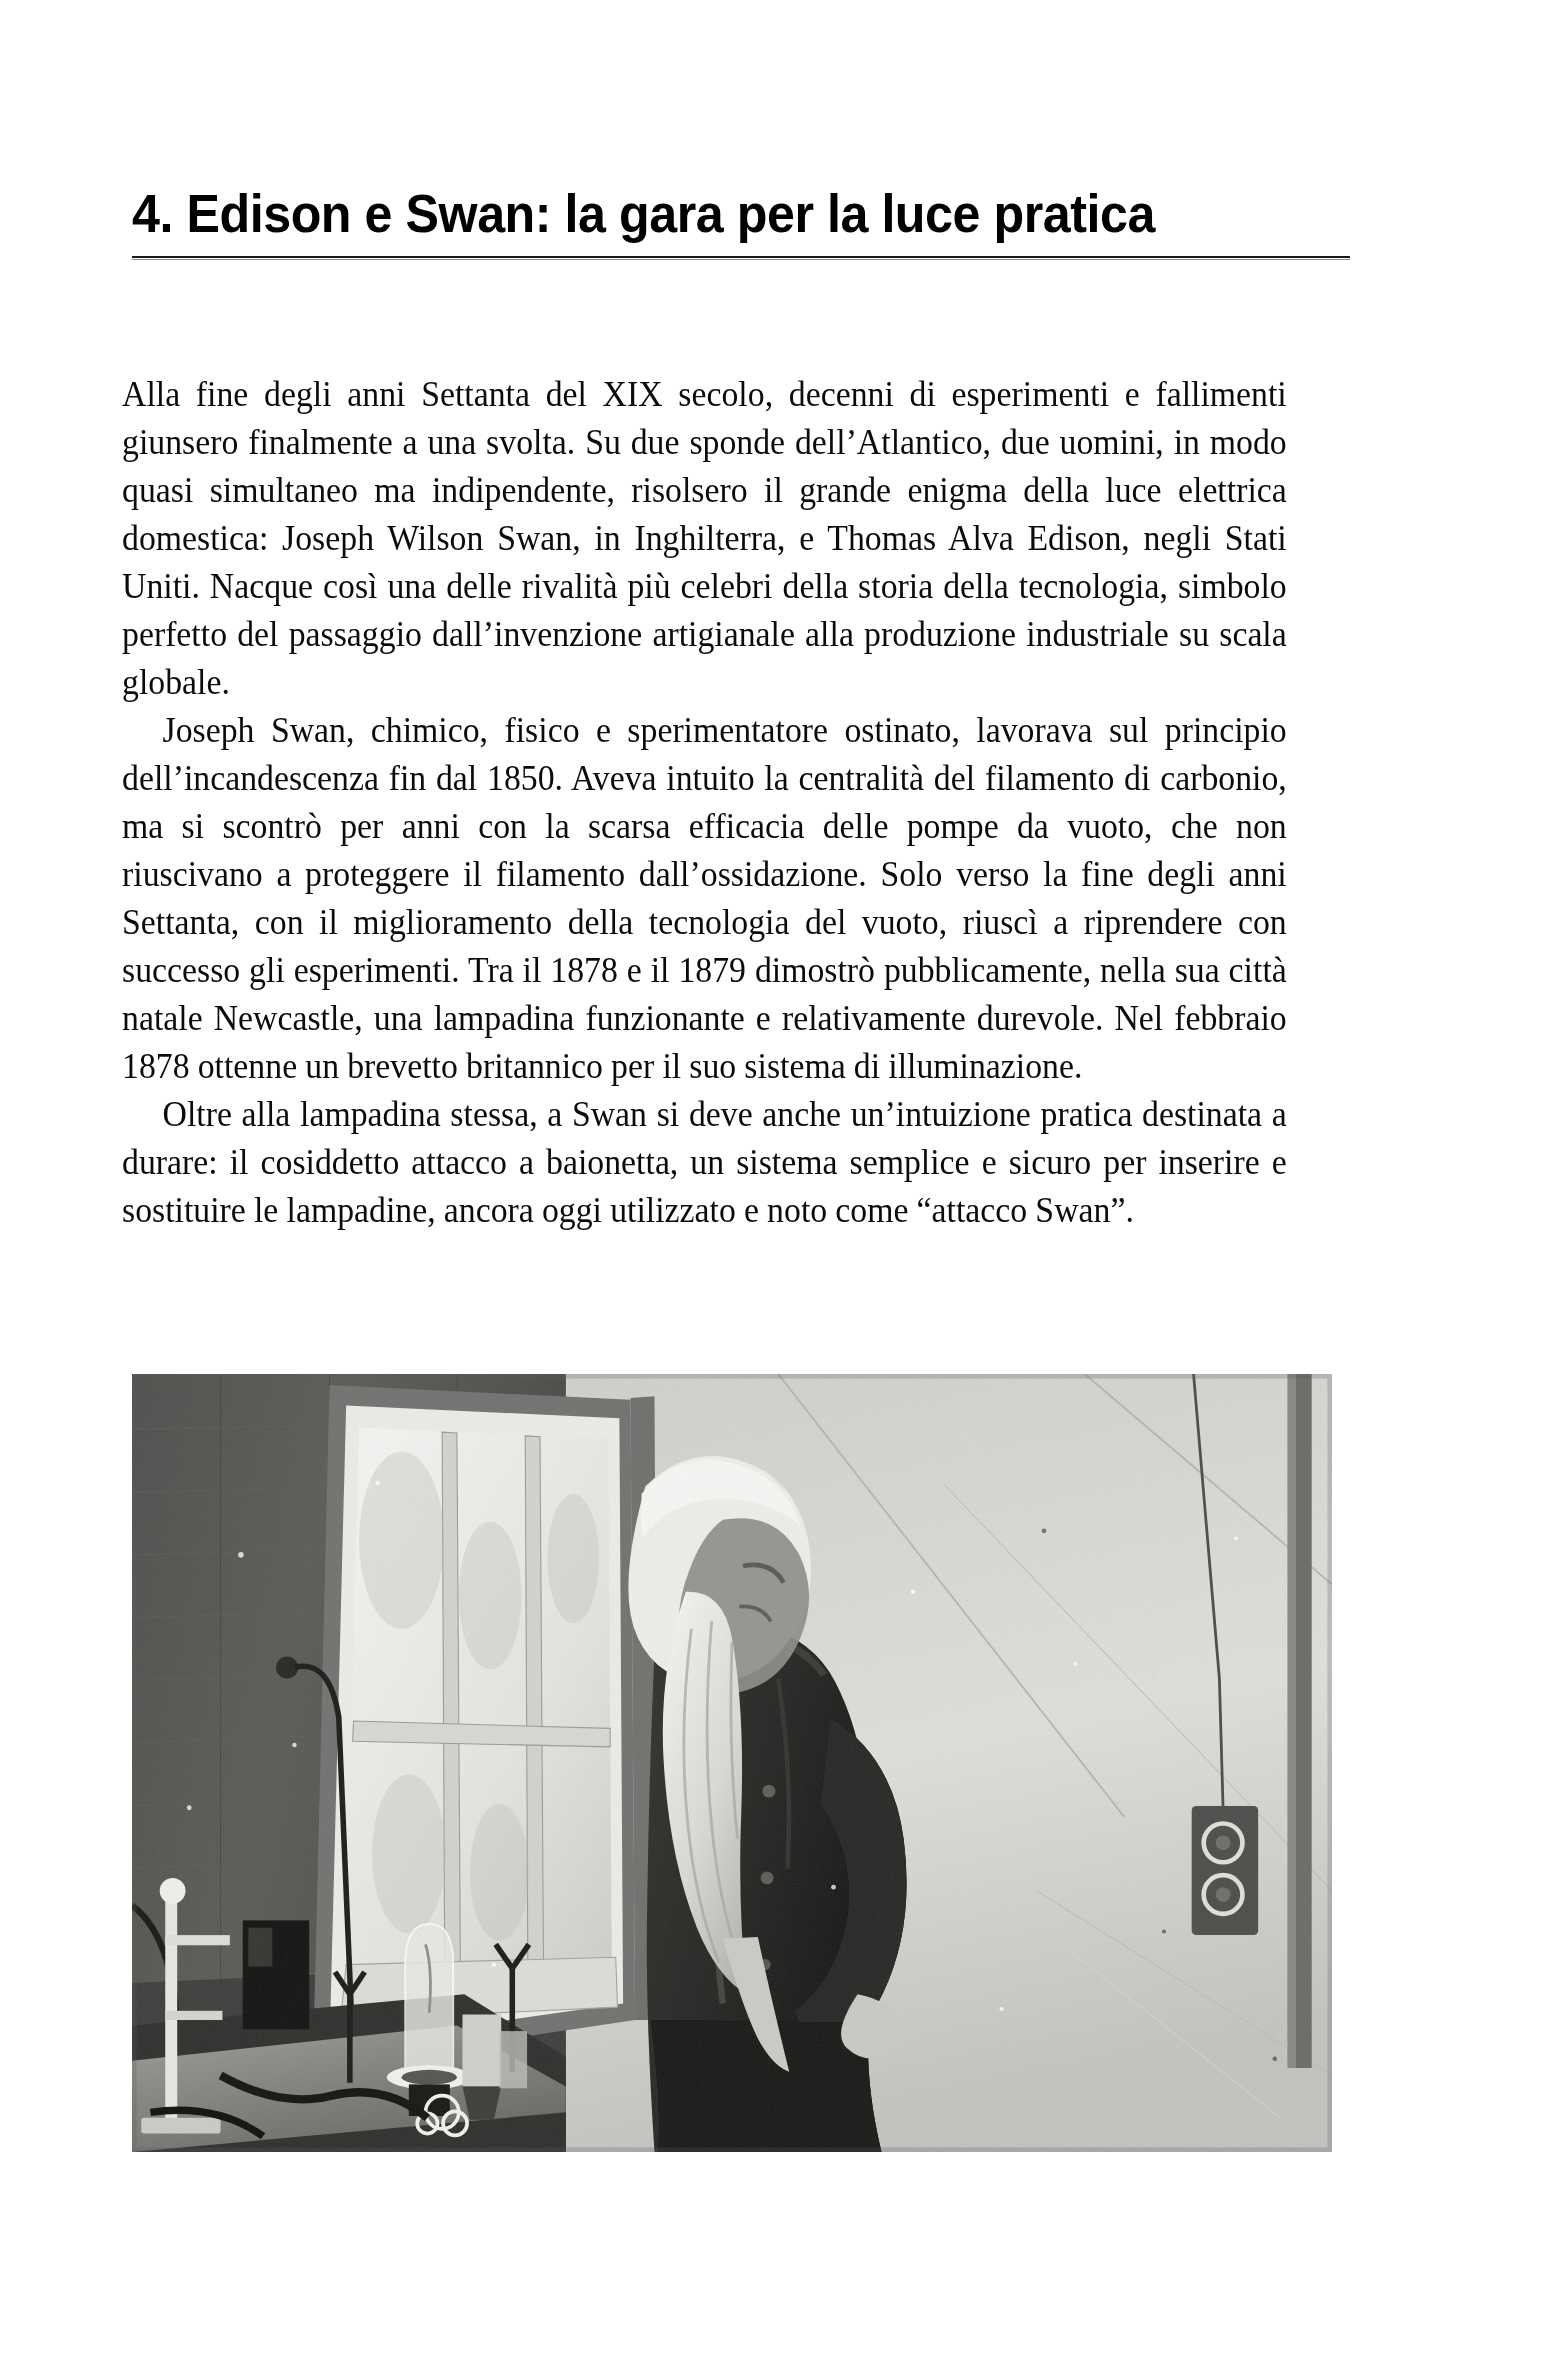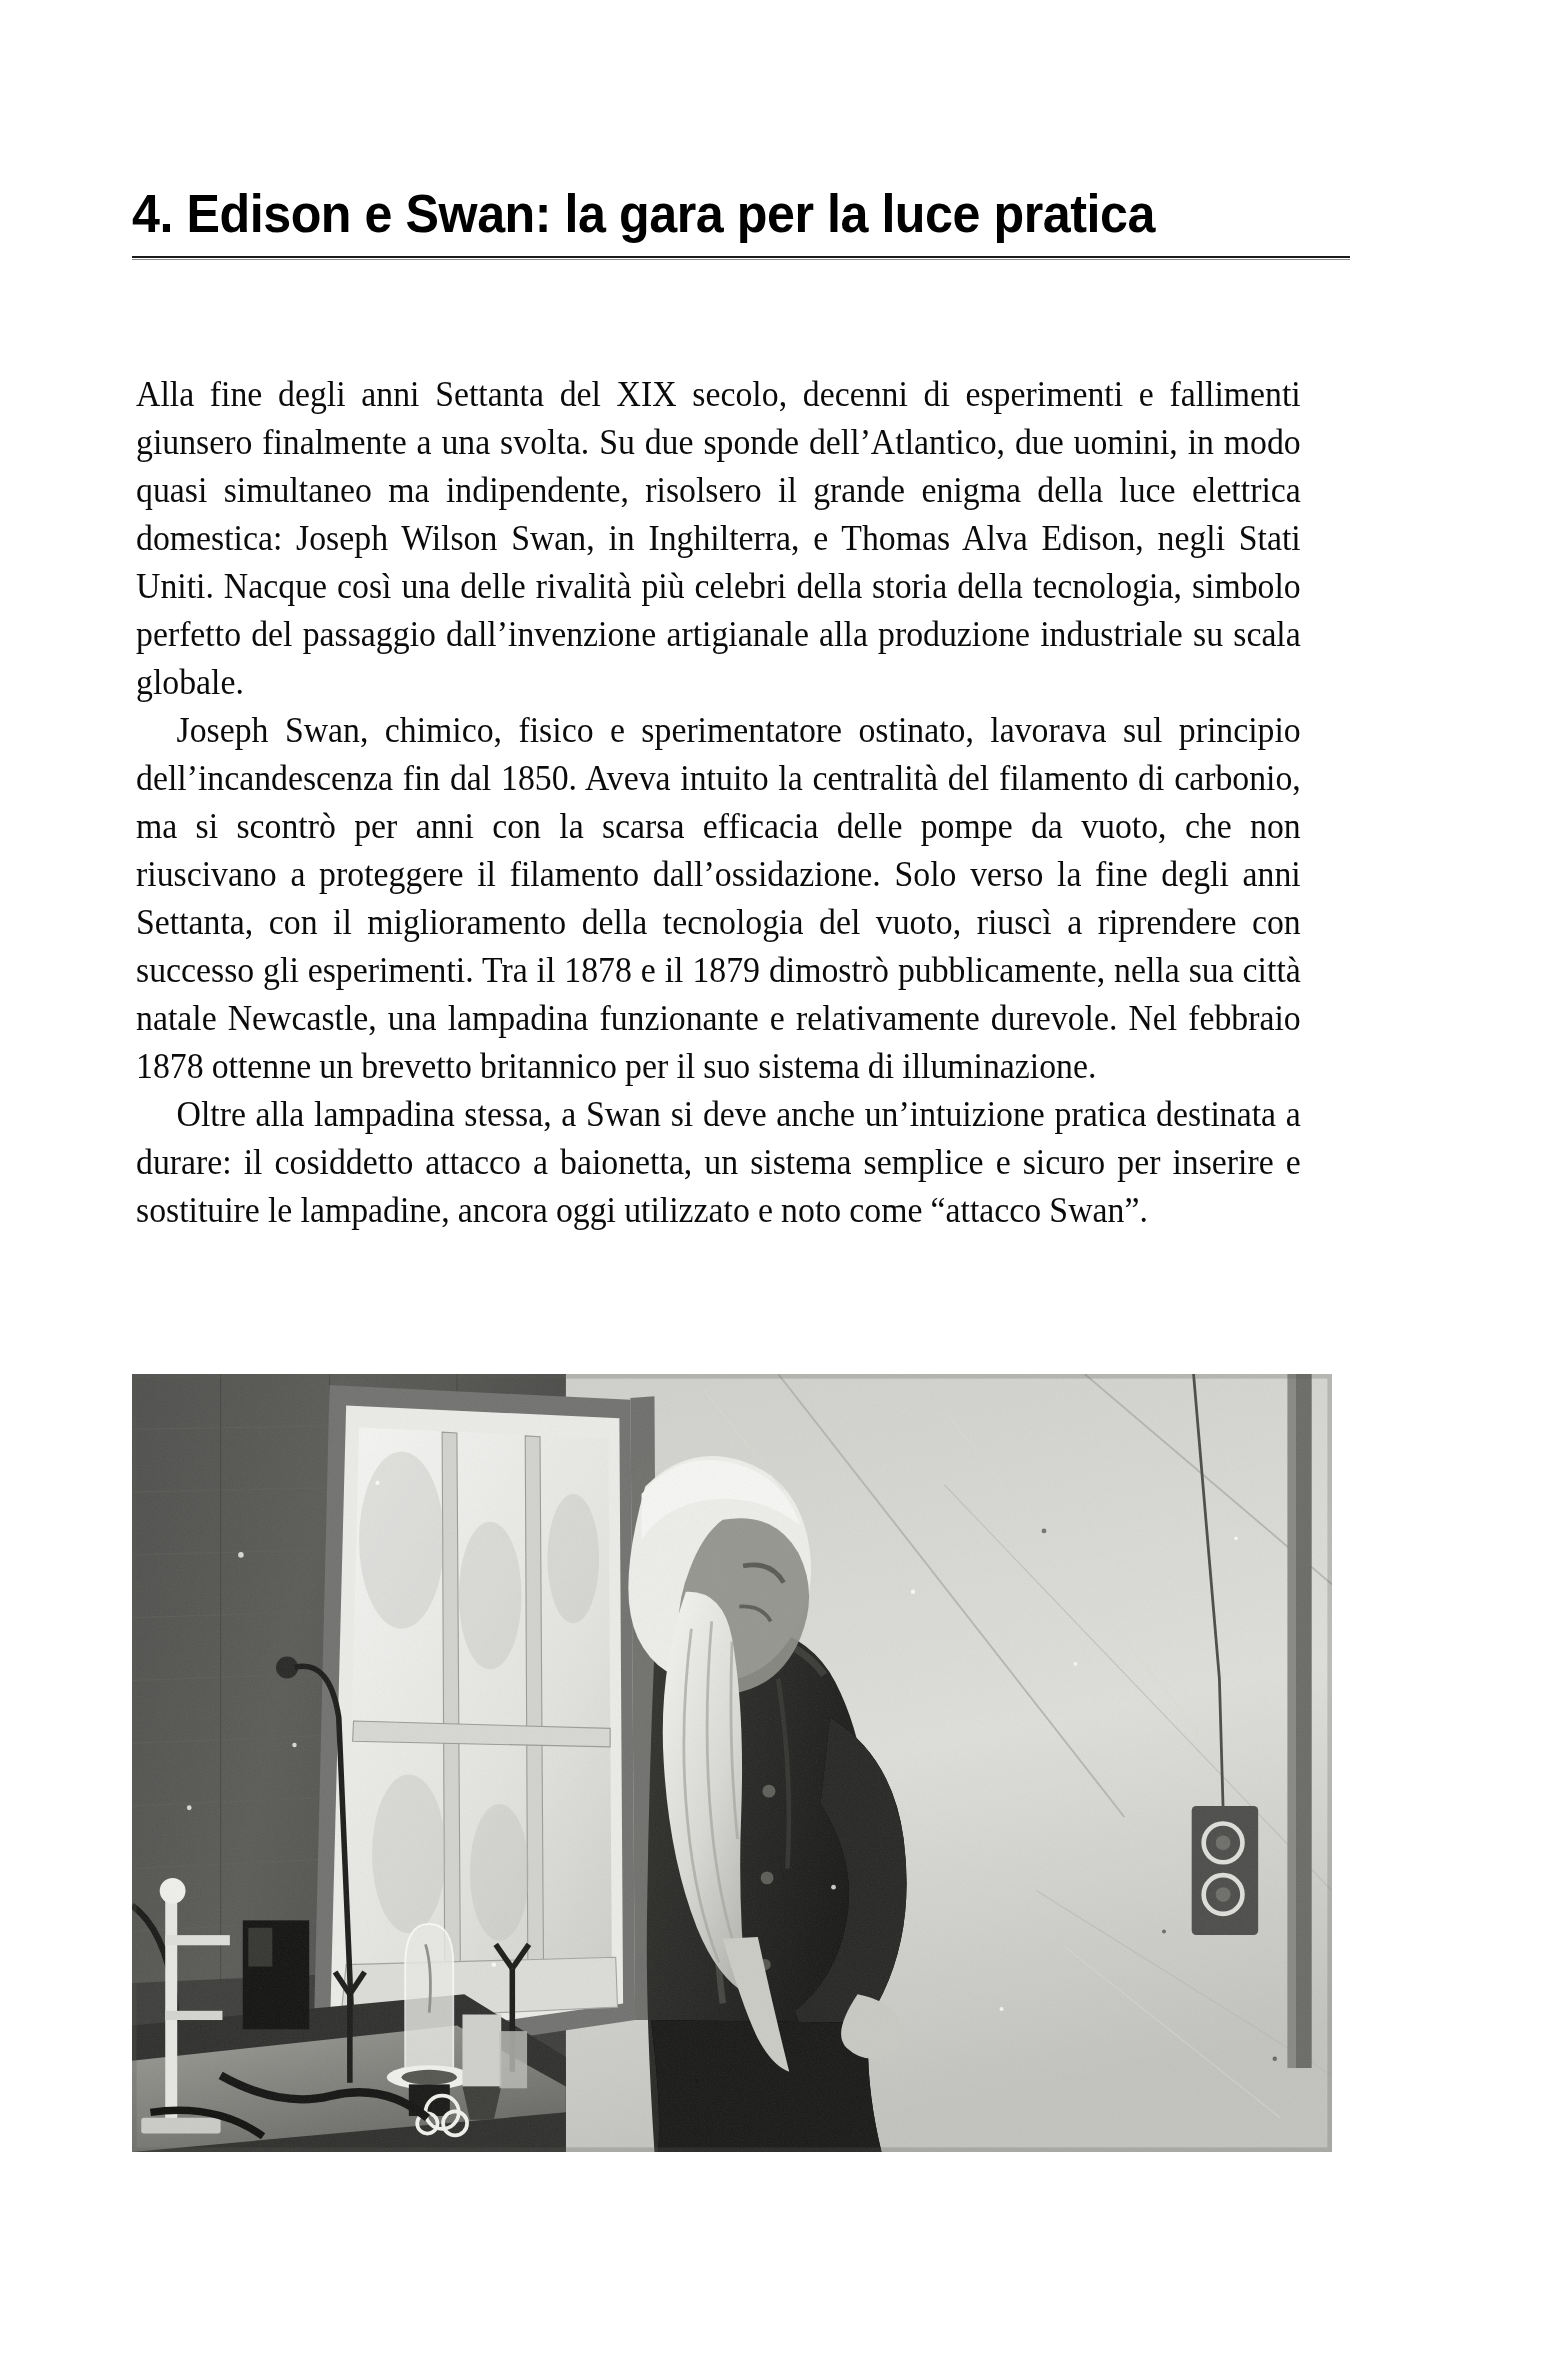--- a/index.html
+++ b/index.html
@@ -49,21 +49,21 @@
     width: 1218px;
     height: 0;
     border-top: 2.8px solid #1a1a1a;
     border-bottom: 0.9px solid #8a8a8a;
     padding-bottom: 0.9px;
   }
 
   
   .body-copy {
     position: absolute;
-    left: 136px;
+    left: 122px;
     top: 371px;
     width: 1207px;
   }
   .para {
     margin: 0;
     font-family: "Liberation Serif", "DejaVu Serif", serif;
     font-size: 35px;
     line-height: 48px;
     color: #0b0b0b;
     text-align: justify;

